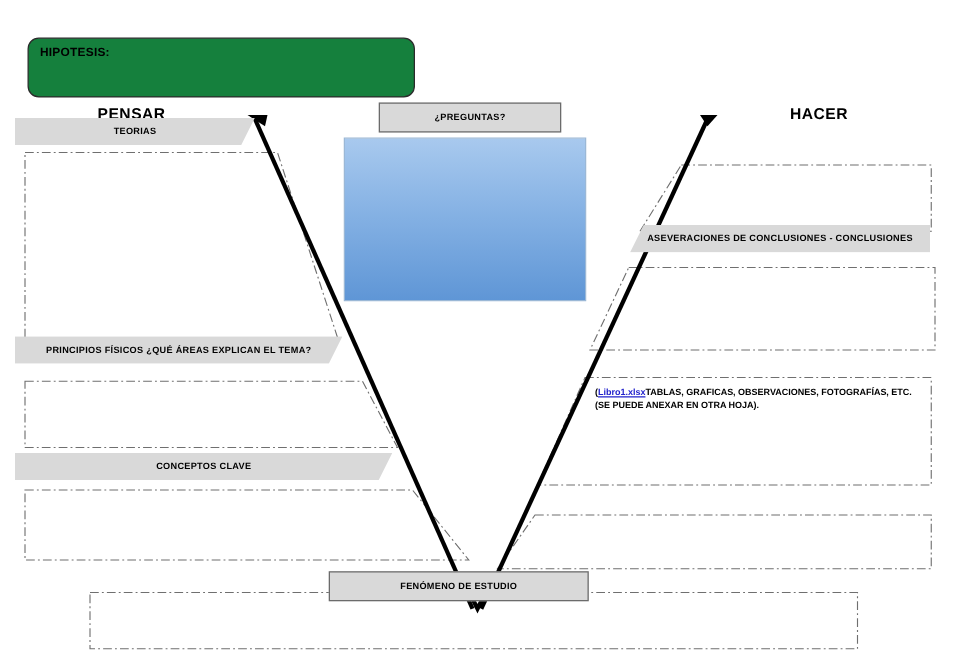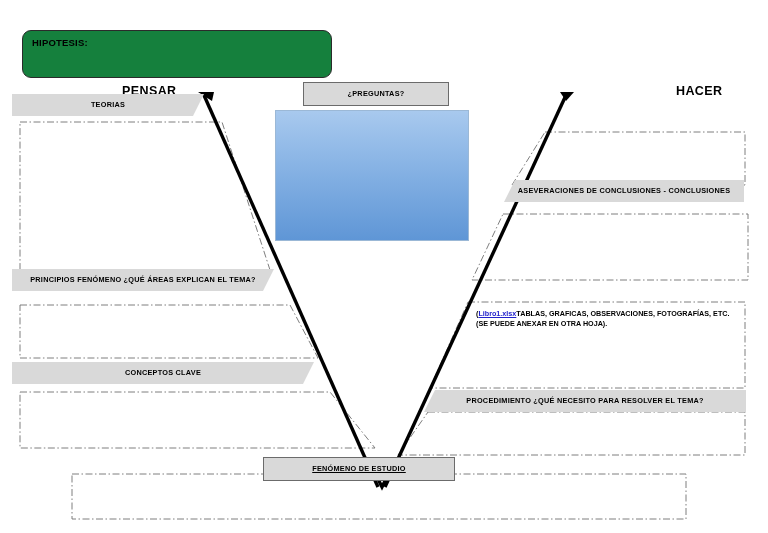--- a/index.html
+++ b/index.html
@@ -41,21 +41,20 @@
 
   
   .side-heading {
     position: absolute;
     font-size: 12.5px;
     font-weight: bold;
     color: #000;
     letter-spacing: .4px;
     z-index: 6;
     white-space: nowrap;
-    margin-left: 44px;
   }
   #heading-pensar { left: 78px; top: 84px; }
   #heading-hacer  { left: 632px; top: 84px; }
 
   
   .banner {
     position: absolute;
     background: #d9d9d9;
     border: 1px solid #5e5e5e;
     display: flex;
@@ -167,36 +166,33 @@
     <span>¿PREGUNTAS?</span>
   </div>
 
   <div class="blue-box"></div>
 
   <div class="banner slant-right" style="left:12px; top:94px; width:192px; height:14px;">
     <span>TEORIAS</span>
   </div>
 
   <div class="banner slant-right" style="left:12px; top:269px; width:262px; height:15px;">
-    <span>PRINCIPIOS FENÓMENO ¿QUÉ ÁREAS EXPLICAN EL TEMA?</span>
+    <span>PRINCIPIOS FÍSICOS ¿QUÉ ÁREAS EXPLICAN EL TEMA?</span>
   </div>
 
   <div class="banner slant-right" style="left:12px; top:362px; width:302px; height:15px;">
     <span>CONCEPTOS CLAVE</span>
   </div>
 
 
   <div class="banner slant-left" style="left:504px; top:180px; width:240px; height:22px;">
     <span>ASEVERACIONES DE CONCLUSIONES - CONCLUSIONES</span>
   </div>
 
 
-  <div class="banner slant-left" style="left:424px; top:390px; width:322px; height:15px;">
-    <span>PROCEDIMIENTO ¿QUÉ NECESITO PARA RESOLVER EL TEMA?</span>
-  </div>
 
   <div class="trans-text"><span>(</span><a class="xls-link" href="#">Libro1.xlsx</a><span>TABLAS, GRAFICAS, OBSERVACIONES, FOTOGRAFÍAS, ETC. (SE PUEDE ANEXAR EN OTRA HOJA).</span></div>
 
-  <div class="banner plain" style="left:263px; top:457px; width:192px; height:15px;text-decoration:underline;">
+  <div class="banner plain" style="left:263px; top:457px; width:208px; height:15px;">
     <span>FENÓMENO DE ESTUDIO</span>
   </div>
 
 </div>
 
 </body></html>

